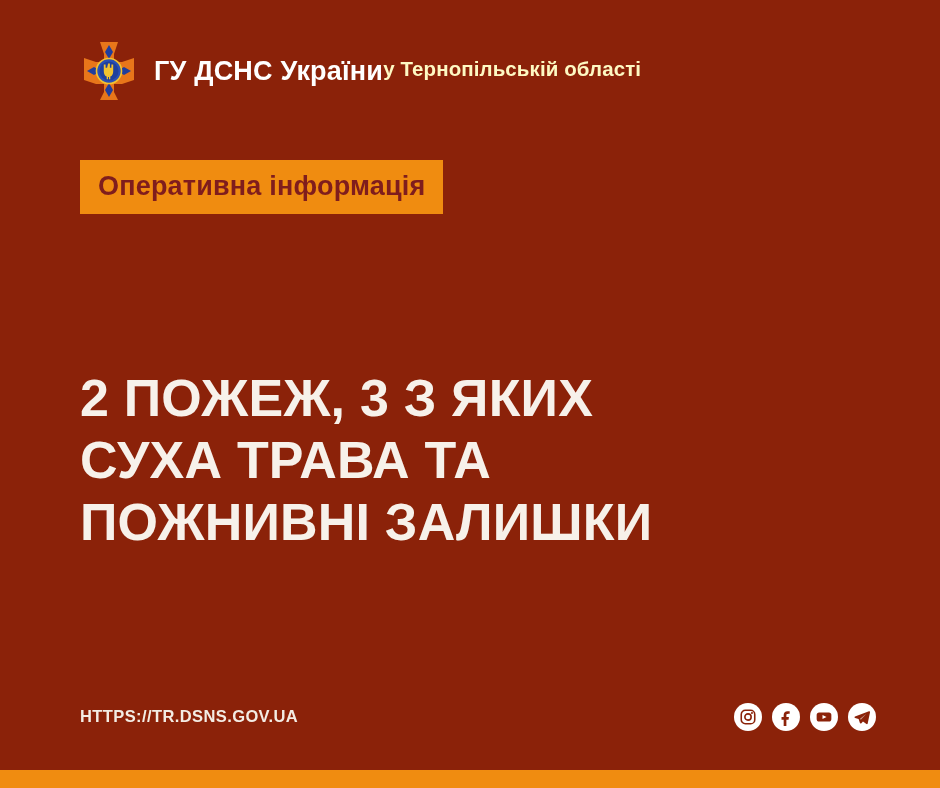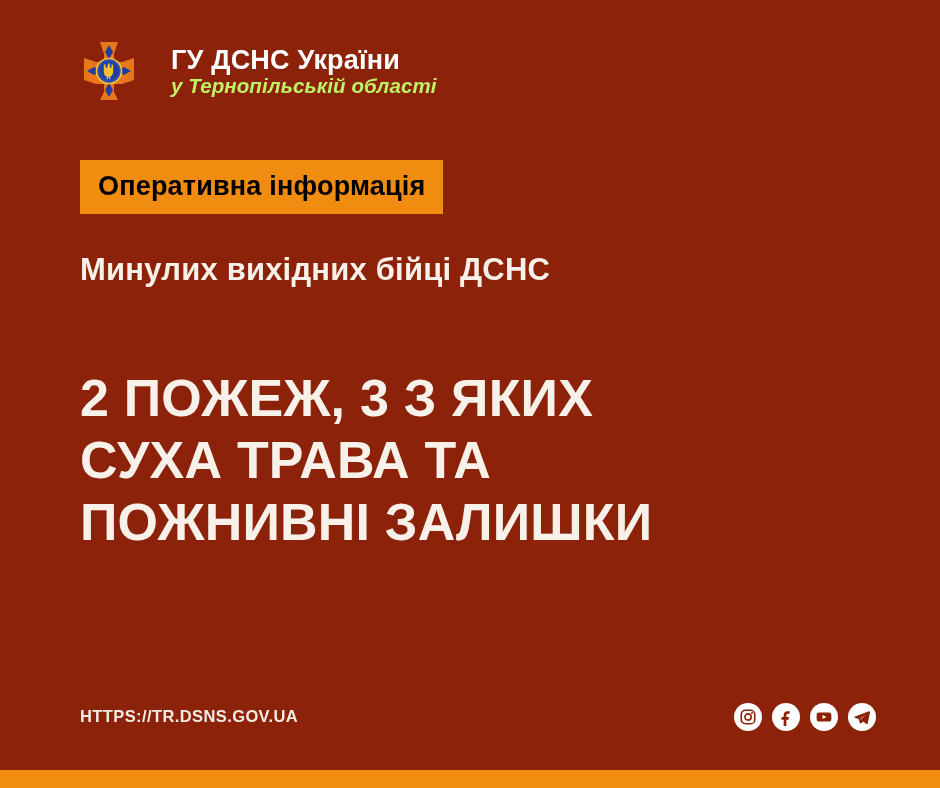--- a/index.html
+++ b/index.html
@@ -30,49 +30,47 @@
     gap: 14px;
   }
   .emblem {
     width: 62px;
     height: 62px;
     flex: 0 0 62px;
     display: block;
   }
   .logo-text {
     display: flex;
-    flex-direction: column;
+    flex-direction: row;
     justify-content: center;
     line-height: 1.04;
-    margin-left: 17px;
   }
   .logo-line1 {
     color: #ffffff;
     font-size: 27px;
     font-weight: bold;
     letter-spacing: 0.2px;
     white-space: nowrap;
   }
   .logo-line2 {
-    color: #bef264;
+    color: #fef9c3;
     font-size: 20.5px;
     font-weight: bold;
     letter-spacing: 0.1px;
     white-space: nowrap;
     margin-top: 1px;
-    font-style: italic;
   }
 
   
   .badge {
     position: absolute;
     left: 80px;
     top: 160px;
     background: #f08c10;
-    color: #000000;
+    color: #7f1d1d;
     font-size: 27px;
     font-weight: bold;
     padding: 11px 18px 12px 18px;
     white-space: nowrap;
     letter-spacing: 0.2px;
     box-sizing: border-box;
   }
 
   
   .lead {
@@ -178,21 +176,20 @@
       </svg>
     </span>
     <span class="logo-text">
       <span class="logo-line1">ГУ ДСНС України</span>
       <span class="logo-line2">у Тернопільській області</span>
     </span>
   </div>
 
   <div class="badge">Оперативна інформація</div>
 
-  <div class="lead">Минулих вихідних бійці ДСНС</div>
 
   <div class="headline-block">
     <div class="headline">
       <span class="hl-line">2 ПОЖЕЖ, 3 З ЯКИХ</span>
       <span class="hl-line">СУХА ТРАВА ТА</span>
       <span class="hl-line">ПОЖНИВНІ ЗАЛИШКИ</span>
     </div>
   </div>
 
   <div class="site-url">HTTPS://TR.DSNS.GOV.UA</div>

